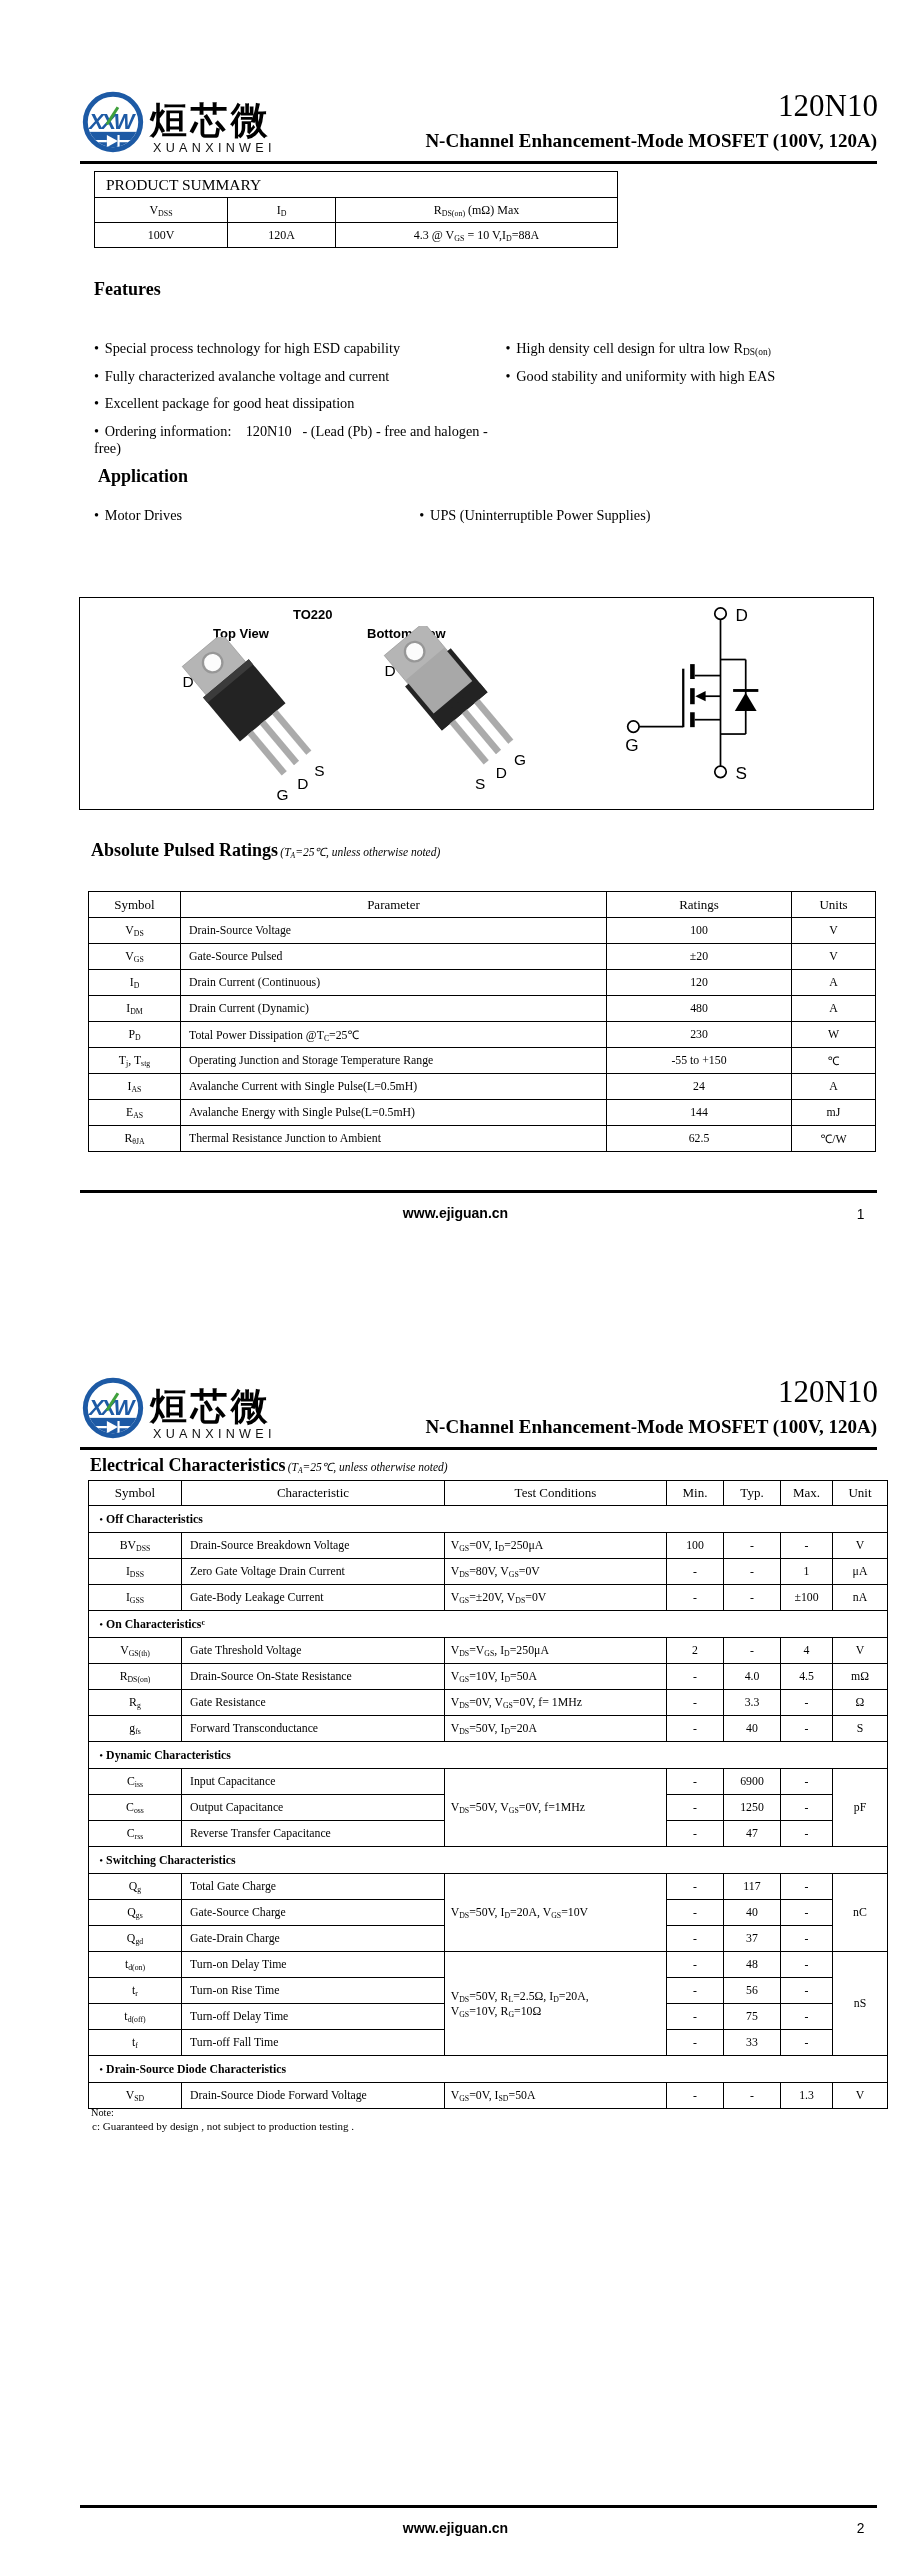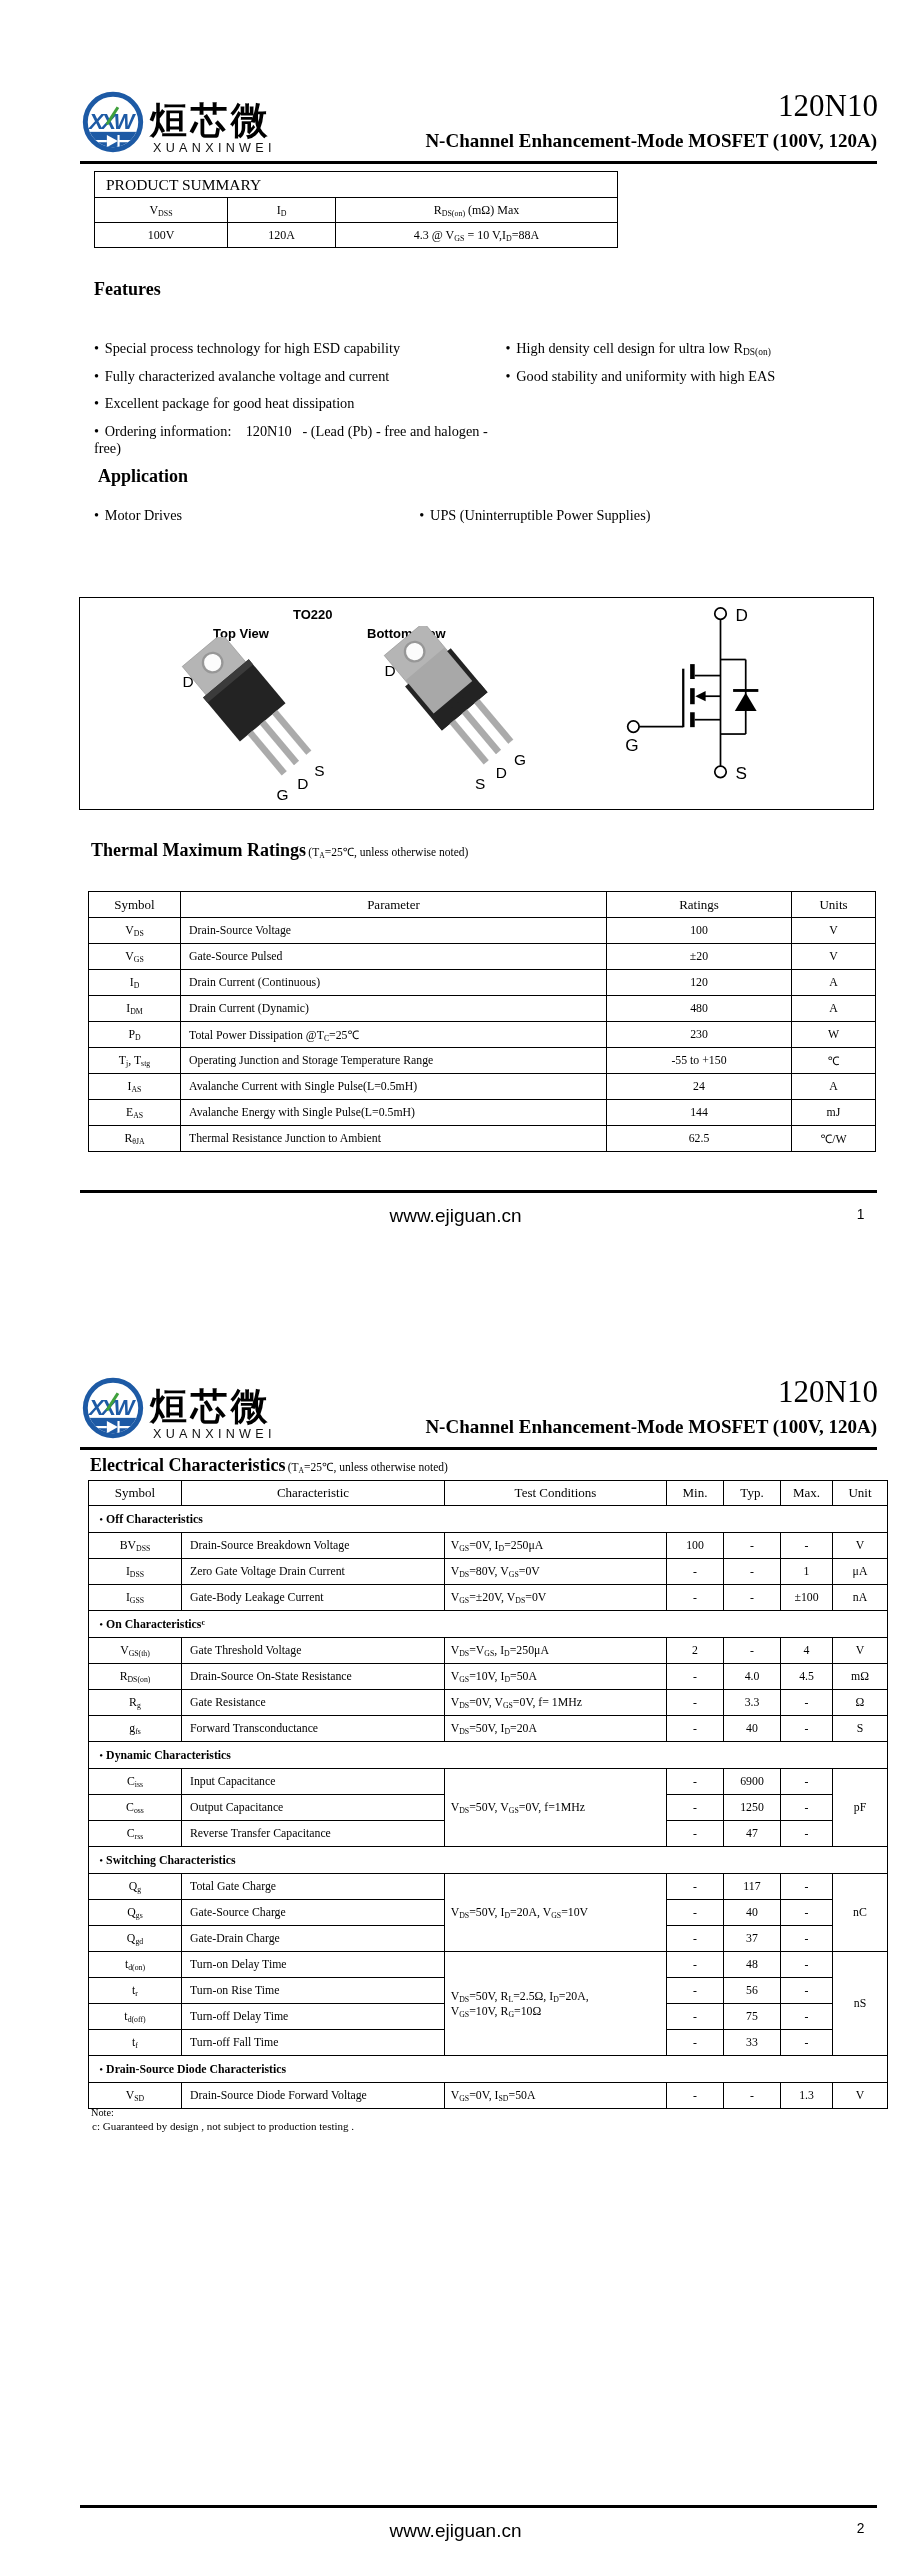--- a/index.html
+++ b/index.html
@@ -20,21 +20,21 @@
 
   
   .ps-table { border-collapse:collapse; table-layout:fixed; width:523px; border:1.4px solid #000; }
   .ps-table th, .ps-table td { border:solid #000; border-width:1.1px 0.6px; font-weight:normal; }
   .ps-title { font-size:15.5px; padding-left:11px; height:26px; border-bottom:1.4px solid #000; }
   .ps-table th { height:25px; font-size:12px; text-align:center; }
   .ps-table td.val { height:25px; font-size:12px; text-align:center; }
 
   
   .h2 { font-size:18px; font-weight:bold; }
-  .h2-note { font-size:11.5px; font-weight:normal; }
+  .h2-note { font-size:11.5px; font-weight:normal;font-style:italic; }
 
   
   .b-row { display:flex; min-height:27.5px; align-items:flex-start; }
   .b-item { font-size:14.3px; white-space:pre-wrap; line-height:1.25; }
   .feat-left { width:52.5%; flex:none; }
   .app-left { width:41.5%; flex:none; }
   .blt { margin-right:5.7px; }
 
   
   .pkg-box { left:79px; top:597px; width:795px; height:213px; border:1.4px solid #000; }
@@ -50,21 +50,21 @@
   .elec-table tr.section-row { height:27px; }
   .c-sym, .c-rate, .c-unitcol, .c-num { text-align:center; }
   .c-param, .c-char { text-align:left; padding-left:8px; }
   .c-cond { text-align:left; padding-left:5.7px; white-space:pre-line; }
   .c-section { border-top:1.7px solid #000 !important; border-bottom:1.7px solid #000 !important;
                font-size:12.6px; padding-left:10.3px; text-align:left; }
   .blt2 { font-size:11px; }
 
   .note-label { font-size:10.3px; }
   .note-text { font-size:11px; }
-  .footer-url { font-family:"Liberation Sans", sans-serif; font-size:19px; text-align:center; width:911px; }
+  .footer-url { font-family:"Liberation Sans", sans-serif; font-size:14px; text-align:center; width:911px;font-weight:bold; }
   .page-num { font-family:"Liberation Sans", sans-serif; font-size:13.8px; width:23px; text-align:center; }
 
   svg text { font-family:"Liberation Sans", sans-serif; }
 </style>
 </head>
 <body>
 
 <div id="page">
 
   <section>
@@ -200,21 +200,21 @@
           <polygon points="168,166 186,157 186,175"></polygon>
           <polygon points="256,160 237,192 275,192"></polygon>
         </g>
         <text x="238" y="34" font-size="30" fill="#000">D</text>
         <text x="46" y="262" font-size="30" fill="#000">G</text>
         <text x="238" y="310" font-size="30" fill="#000">S</text>
       </svg>
     </div>
 
     <div class="abs" style="left:91px;top:840px">
-      <span class="h2">Thermal Maximum Ratings</span>
+      <span class="h2">Absolute Pulsed Ratings</span>
       <span class="h2-note">(T<sub>A</sub>=25℃, unless otherwise noted)</span>
     </div>
     <table class="abs data-table abs-table" style="left:88px;top:891px;width:787px">
       <colgroup>
           <col style="width:92px">
           <col style="width:426px">
           <col style="width:185px">
           <col style="width:84px">
         </colgroup>
       <thead>

